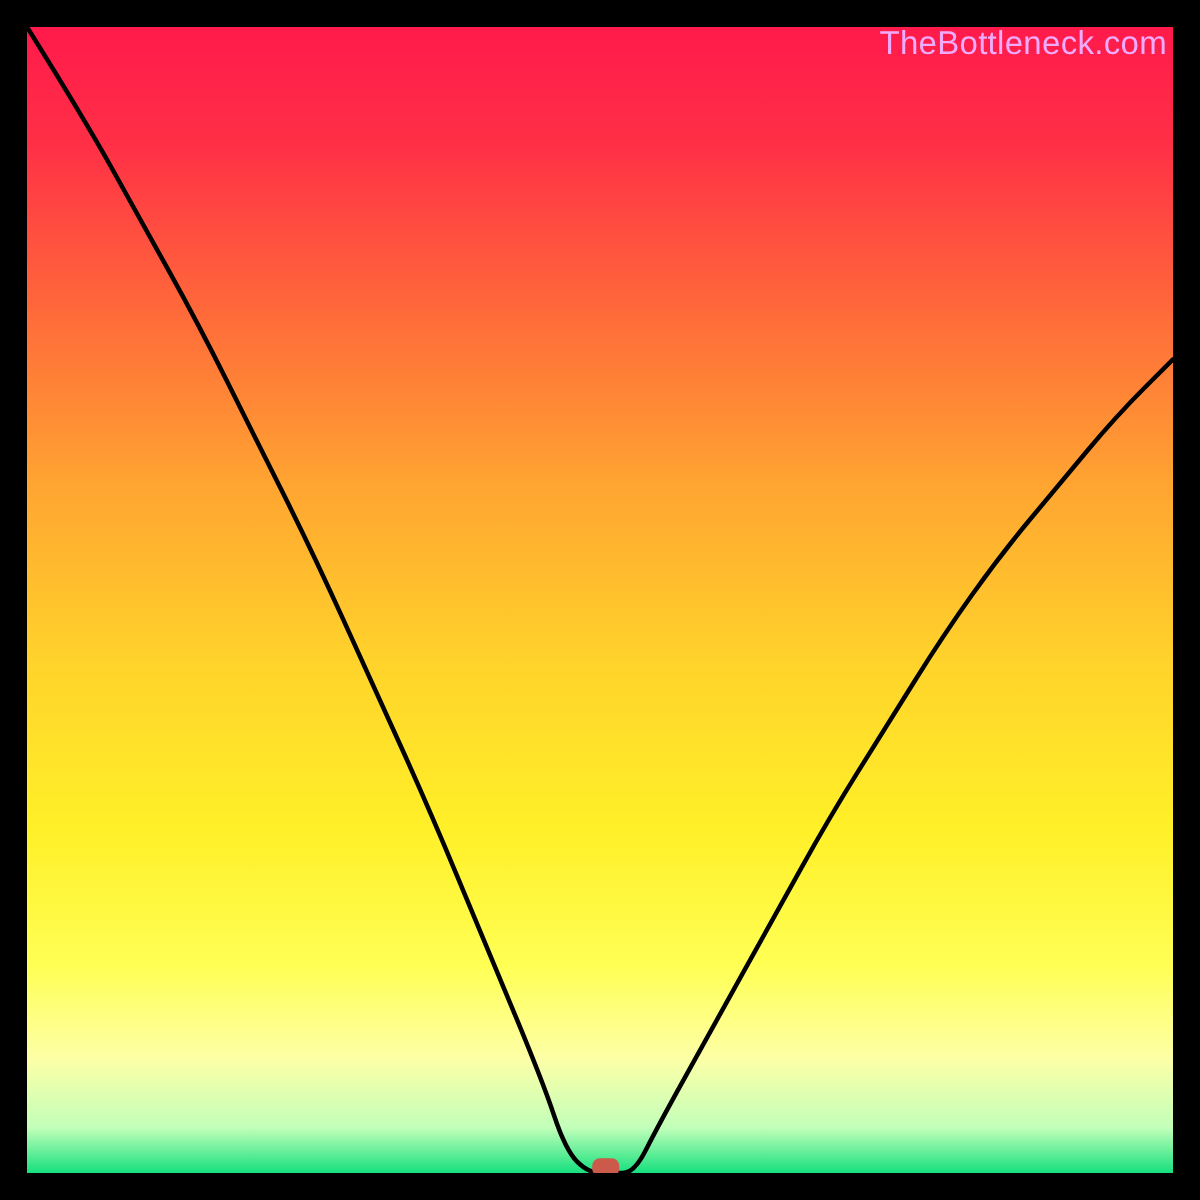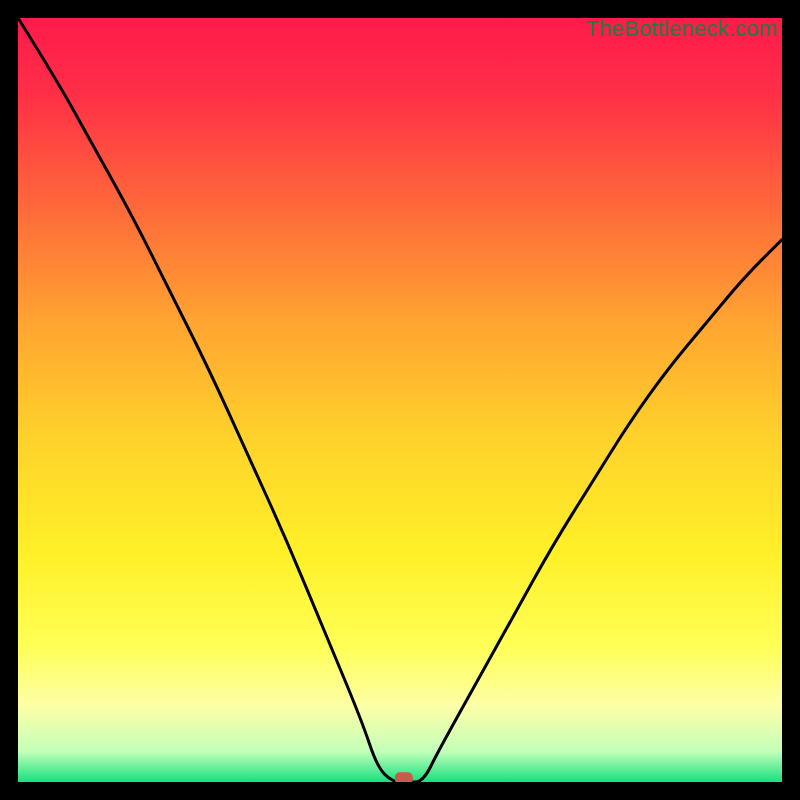--- a/index.html
+++ b/index.html
@@ -23,21 +23,21 @@
     position: absolute;
     left: 0;
     top: 0;
     width: 764px;
     height: 764px;
   }
   .watermark {
     position: absolute;
     top: -2px;
     right: 4px;
-    color: #15803d;
+    color: #f0abfc;
     font-size: 22px;
     font-weight: 400;
     letter-spacing: 0.2px;
     user-select: none;
   }
 </style>
 </head>
 <body>
 
 <div class="frame">

